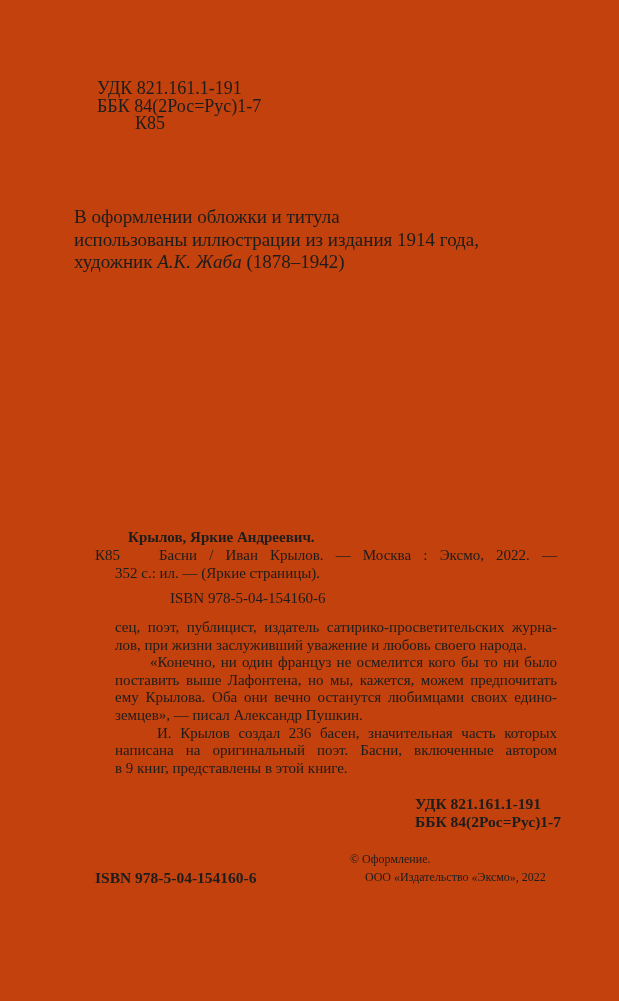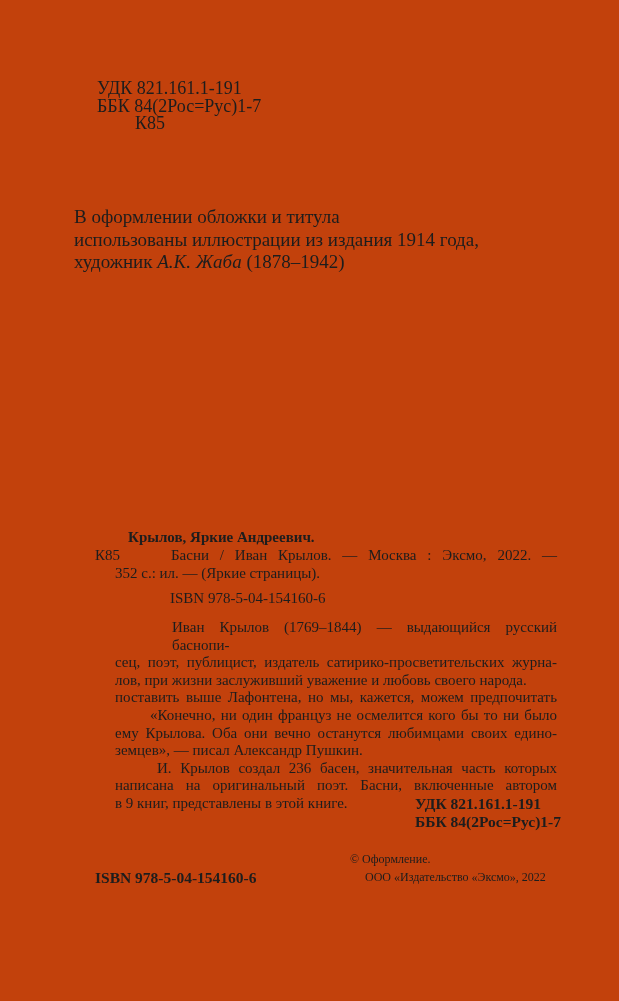--- a/index.html
+++ b/index.html
@@ -20,21 +20,21 @@
 
   
   #credit { left:74px; top:206px; width:500px; text-align:left;
             font-size:19px; line-height:22.5px; }
   #credit .artist { font-style:italic; }
 
   
   #catalog { left:115px; top:528px; width:442px; font-size:15px; line-height:18px; }
   #catalog .catalog-code { position:absolute; left:-20px; top:18px; }
   #catalog .author { font-weight:bold; margin-left:13px; }
-  #catalog .bib1 { text-align:justify; text-align-last:justify; padding-left:56px; }
+  #catalog .bib1 { text-align:justify; text-align-last:justify; padding-left:44px; }
   #catalog .isbn-line { margin-left:55px; margin-top:7px; }
 
   
   #annotation { left:115px; top:619px; width:442px; font-size:15px; line-height:17.6px; }
   .jl   { text-align:justify; text-align-last:justify; }
   .jl-last { text-align:left; }
   .i1 { padding-left:57px; }
   .i2 { padding-left:35px; }
   .i3 { padding-left:42px; }
 
@@ -71,27 +71,26 @@
   <div class="abs" id="catalog">
     <div class="catalog-code">К85</div>
     <div class="author">Крылов, Яркие Андреевич.</div>
     <div class="bib1">Басни / Иван Крылов. — Москва : Эксмо, 2022. —</div>
     <div>352 с.: ил. — (Яркие страницы).</div>
     <div class="isbn-line">ISBN 978-5-04-154160-6</div>
   </div>
 
   <div class="abs" id="annotation">
     <div>
-      <div class="jl i1">Иван Крылов (1769–1844) — выдающийся русский баснопи-</div>
       <div class="jl">сец, поэт, публицист, издатель сатирико-просветительских журна-</div>
       <div class="jl-last">лов, при жизни заслуживший уважение и любовь своего народа.</div>
     </div>
     <div>
+      <div class="jl i2">«Конечно, ни один француз не осмелится кого бы то ни было</div>
       <div class="jl">поставить выше Лафонтена, но мы, кажется, можем предпочитать</div>
-      <div class="jl i2">«Конечно, ни один француз не осмелится кого бы то ни было</div>
       <div class="jl">ему Крылова. Оба они вечно останутся любимцами своих едино-</div>
       <div class="jl-last">земцев», — писал Александр Пушкин.</div>
     </div>
     <div>
       <div class="jl i3">И. Крылов создал 236 басен, значительная часть которых</div>
       <div class="jl">написана на оригинальный поэт. Басни, включенные автором</div>
       <div class="jl-last">в 9 книг, представлены в этой книге.</div>
     </div>
   </div>
 

